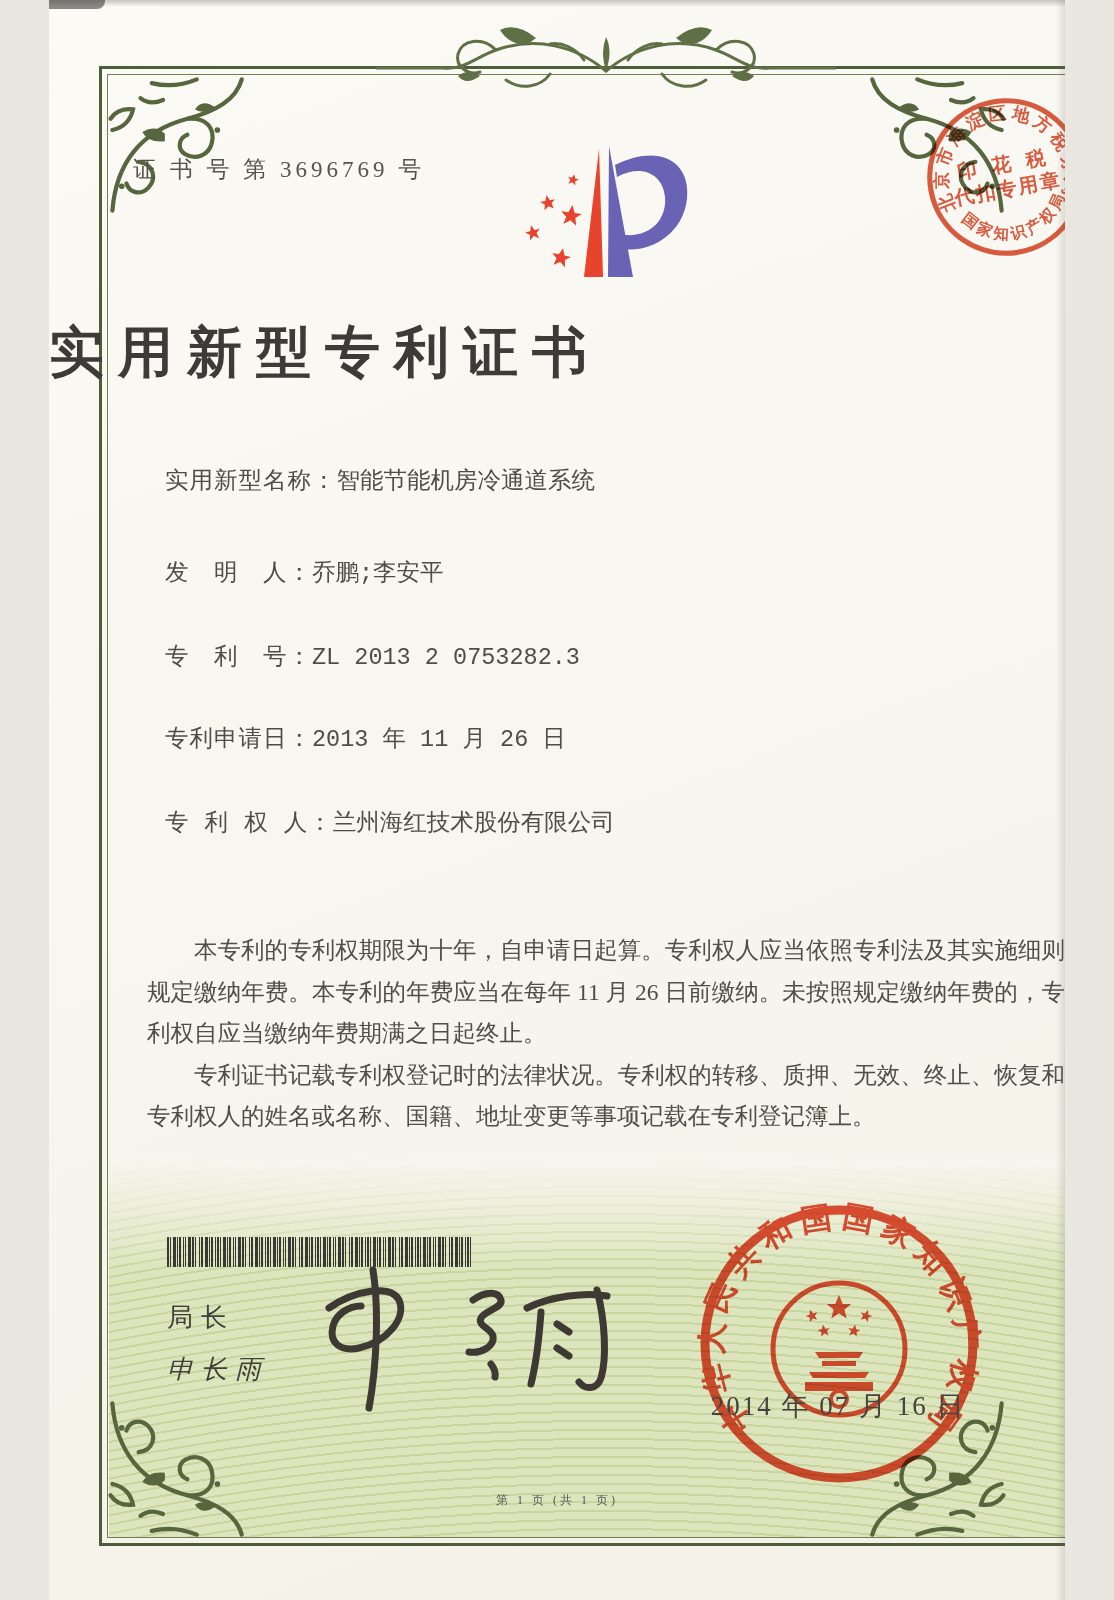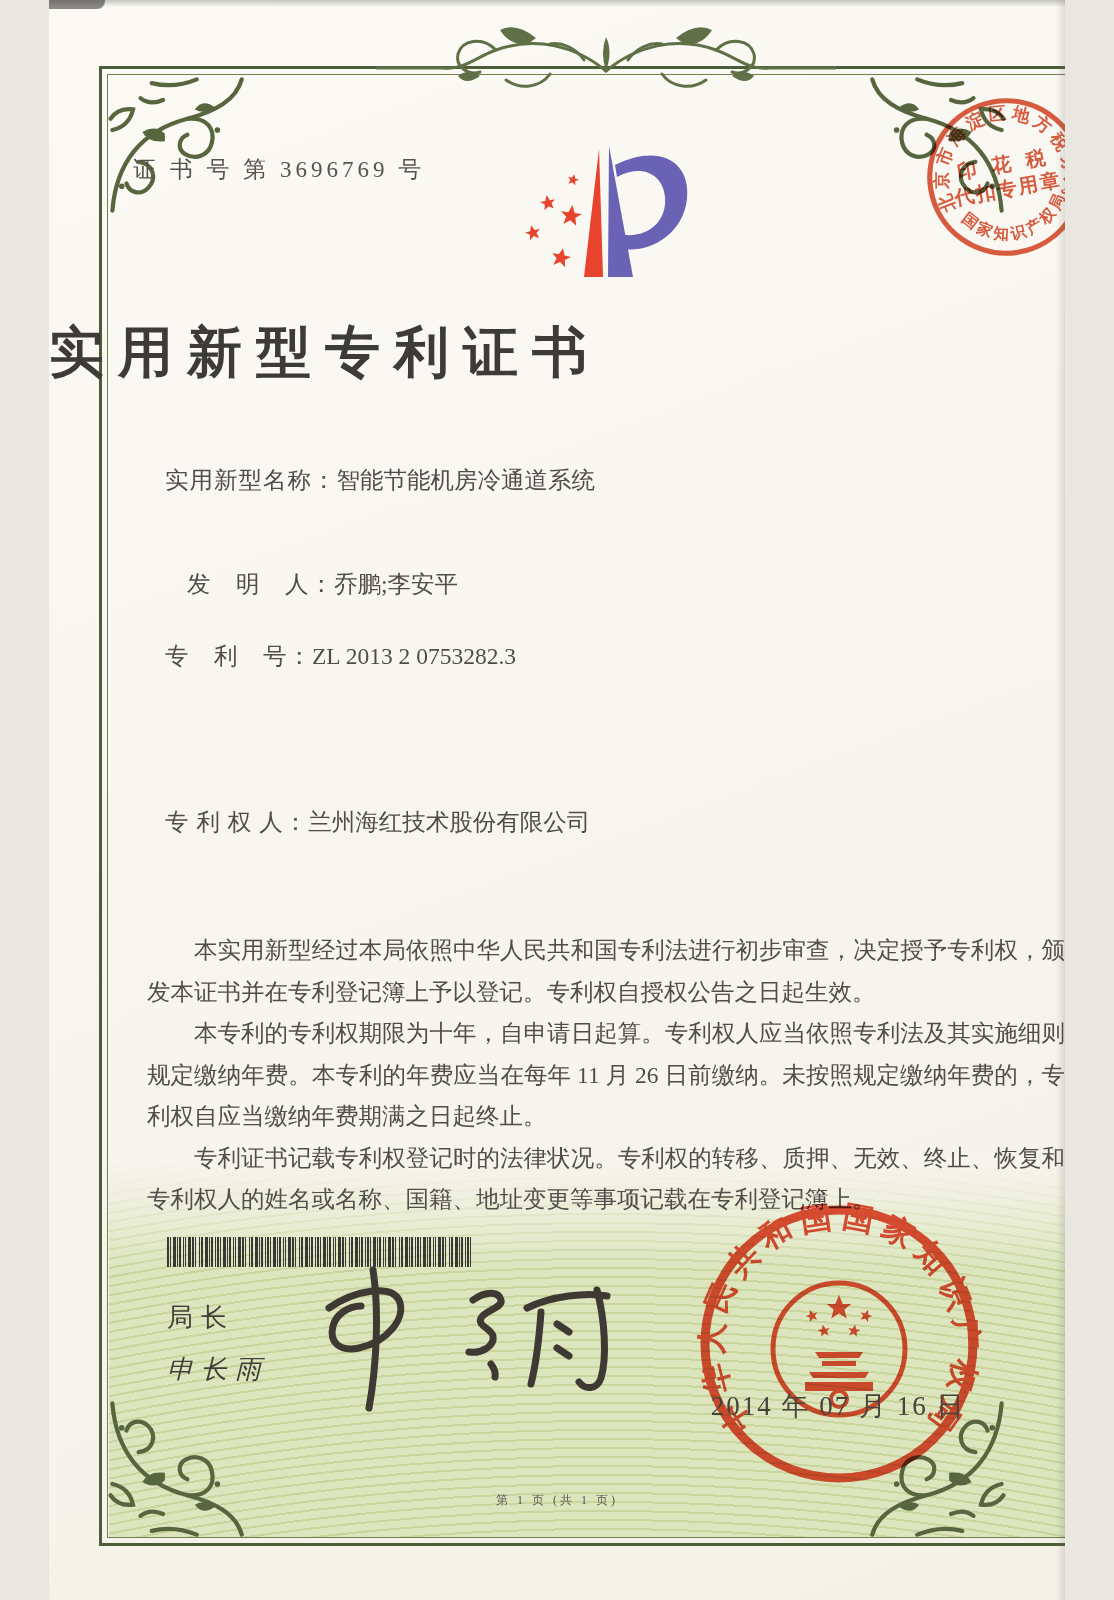--- a/index.html
+++ b/index.html
@@ -40,23 +40,23 @@
   .corner--tl{left:54px;top:70px;transform:scale(-1,-1);}
   .top-ornament{position:absolute;left:327px;top:16px;width:460px;height:100px;z-index:3;}
 
   
   .cert-no{position:absolute;left:84px;top:154px;font-size:23px;letter-spacing:4px;color:#55534e;z-index:4;}
   .sipo-logo{position:absolute;left:442px;top:136px;width:220px;height:172px;z-index:4;}
   .cert-title{position:absolute;left:0;top:316px;width:100%;
     font-size:55px;font-weight:700;letter-spacing:14px;color:#3c3b38;z-index:4;}
 
   
-  .field{position:absolute;left:116px;font-size:23.5px;color:#4f4d49;z-index:4;white-space:nowrap;}
+  .field{position:absolute;left:116px;font-size:23.5px;color:#4f4d49;z-index:4;white-space:nowrap;font-family:Liberation Mono, monospace;}
   .field .lab{letter-spacing:1px;}
-  .f1{top:464px;} .f2{top:568px;margin-left:22px;} .f3{top:640px;text-align:center;} .f4{top:722px;} .f5{top:806px;} .f6{top:886px;}
+  .f1{top:464px;} .f2{top:556px;} .f3{top:640px;text-align:center;} .f4{top:722px;} .f5{top:806px;} .f6{top:886px;}
 
   
   .body-text{position:absolute;left:98px;top:930px;width:918px;z-index:4;
     font-size:23.5px;line-height:41.5px;color:#504e49;text-align:justify;}
   .body-text p{text-indent:2em;margin:0;}
 
   
   .barcode{position:absolute;left:118px;top:1237px;width:308px;height:30px;z-index:5;}
   .signer{position:absolute;left:118px;z-index:5;font-size:26px;color:#413f3a;letter-spacing:8px;}
   .signer--title{top:1300px;text-align:center;} .signer--name{top:1352px;font-style:italic;}
@@ -168,24 +168,24 @@
       <polygon points="118,9 117,140 142,140"></polygon>
       <path d="M124,28 C168,6 200,24 196,62 C192,98 158,116 132,112 L134,98 C160,100 176,82 174,60 C172,38 152,26 126,40 Z"></path>
     </g>
   </svg>
 
   <div class="cert-title">实用新型专利证书</div>
 
   <div class="field f1"><span class="lab">实用新型名称：</span><span>智能节能机房冷通道系统</span></div>
   <div class="field f2"><span class="lab">发　明　人：</span><span>乔鹏;李安平</span></div>
   <div class="field f3"><span class="lab">专　利　号：</span><span>ZL 2013 2 0753282.3</span></div>
+  <div class="field f4"><span class="lab">专利申请日：</span><span>2013 年 11 月 26 日</span></div>
   <div class="field f5"><span class="lab">专 利 权 人：</span><span>兰州海红技术股份有限公司</span></div>
 
   <div class="body-text">
-    <p>本实用新型经过本局依照中华人民共和国专利法进行初步审查，决定授予专利权，颁发本证书并在专利登记簿上予以登记。专利权自授权公告之日起生效。</p>
     <p>本专利的专利权期限为十年，自申请日起算。专利权人应当依照专利法及其实施细则规定缴纳年费。本专利的年费应当在每年 11 月 26 日前缴纳。未按照规定缴纳年费的，专利权自应当缴纳年费期满之日起终止。</p>
     <p>专利证书记载专利权登记时的法律状况。专利权的转移、质押、无效、终止、恢复和专利权人的姓名或名称、国籍、地址变更等事项记载在专利登记簿上。</p>
   </div>
 
   <svg class="barcode" viewBox="0 0 308 30" preserveAspectRatio="none">
       <rect x="0" y="0" width="2" height="30" fill="#3a3832"></rect>
       <rect x="3" y="0" width="1" height="30" fill="#3a3832"></rect>
       <rect x="6" y="0" width="3" height="30" fill="#3a3832"></rect>
       <rect x="10" y="0" width="1" height="30" fill="#3a3832"></rect>
       <rect x="12" y="0" width="2" height="30" fill="#3a3832"></rect>

